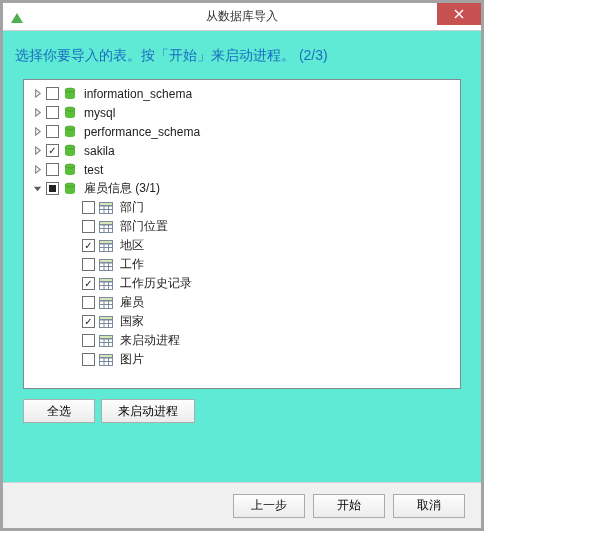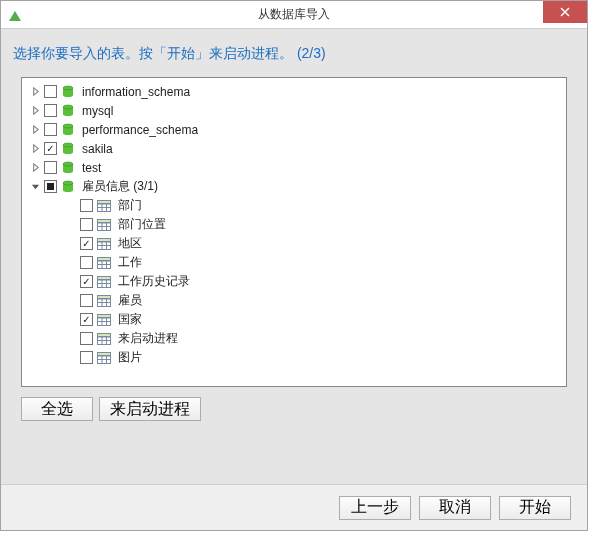--- a/index.html
+++ b/index.html
@@ -7,24 +7,24 @@
     margin: 0;
     padding: 0;
     font-family: "Microsoft YaHei", "Segoe UI", sans-serif;
     font-size: 12px;
     background: #fff;
     width: 592px;
     height: 535px;
     overflow: hidden;
   }
   .window {
-    width: 588px;
+    width: 484px;
     height: 531px;
-    border: 1px solid #a3a3a3;
-    background: #e5e5e5;
+    border: 3px solid #a3a3a3;
+    background: #5eead4;
     position: relative;
   }
   .titlebar {
     height: 28px;
     background: #fff;
     border-bottom: 1px solid #d0d0d0;
     display: flex;
     align-items: center;
     position: relative;
   }
@@ -121,22 +121,22 @@
     gap: 6px;
   }
   .btn {
     min-width: 72px;
     height: 24px;
     border: 1px solid #acacac;
     background: linear-gradient(#fdfdfd, #ececec);
     display: inline-flex;
     align-items: center;
     justify-content: center;
-    padding: 0 10px;
-    font-size: 16px;
+    padding: 0 16px;
+    font-size: 12px;
     color: #000;
     cursor: pointer;
   }
   .footer {
     position: absolute;
     bottom: 0; left: 0; right: 0;
     height: 46px;
     border-top: 1px solid #d0d0d0;
     background: #f0f0f0;
     display: flex;
@@ -377,17 +377,17 @@
       </div>
     </div>
 
   <div class="button-row">
     <div class="btn">全选</div>
     <div class="btn">来启动进程</div>
   </div>
 
   <div class="footer">
     <div class="btn">上一步</div>
+    <div class="btn">开始</div>
     <div class="btn">取消</div>
-    <div class="btn">开始</div>
   </div>
 
 </div>
 
 </body></html>

